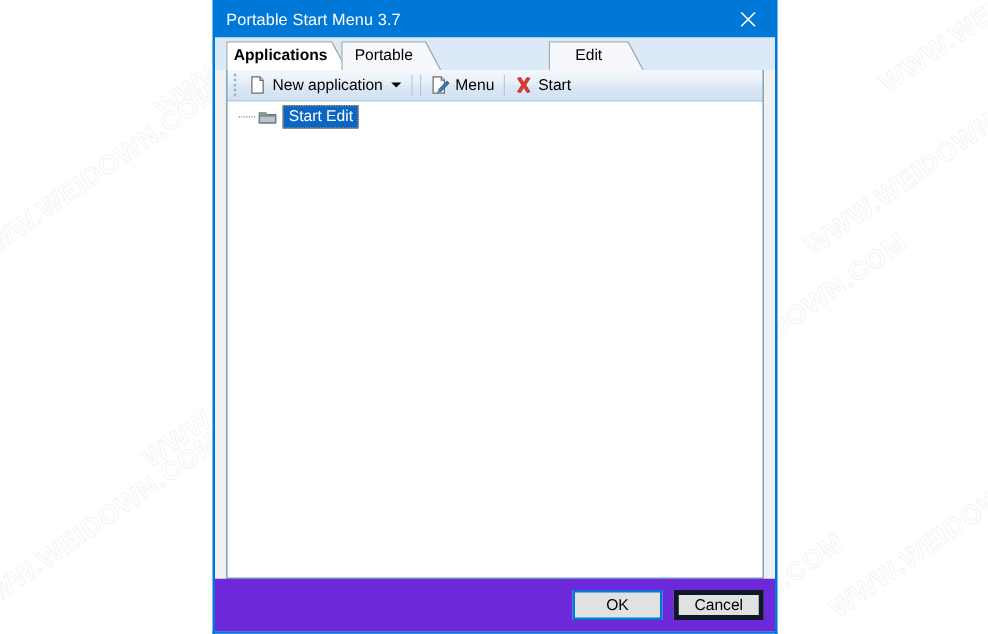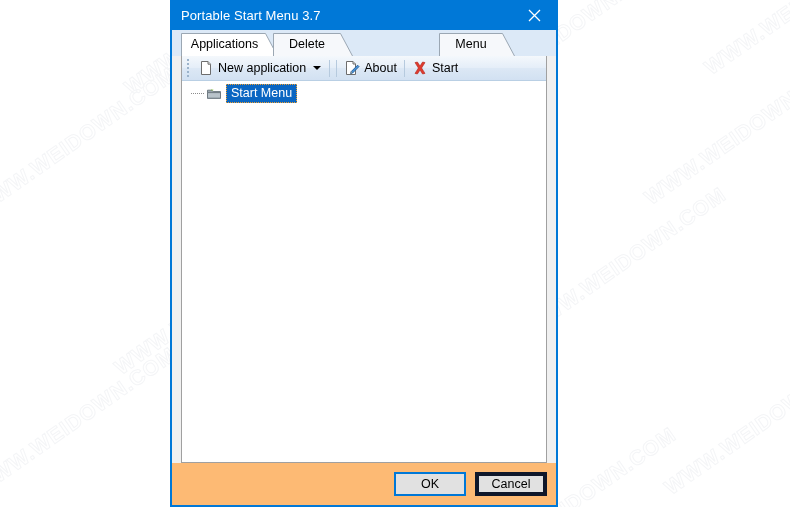--- a/index.html
+++ b/index.html
@@ -35,21 +35,21 @@
     transform: rotate(-35deg);
     transform-origin: left top;
     white-space: nowrap;
   }
 
   
   #app-window {
     position: absolute;
     left: 170px;
     top: 0px;
-    width: 388px;
+    width: 452px;
     height: 507px;
     z-index: 5;
     border-left: 2px solid #0078d7;
     border-right: 2px solid #0078d7;
     border-bottom: 2px solid #0078d7;
     box-sizing: border-box;
     background: #f0f0f0;
     display: flex;
     flex-direction: column;
   }
@@ -106,21 +106,21 @@
     left: 0; top: 0;
     width: 100%; height: 23px;
     line-height: 23px;
     text-align: center;
     font-size: 12.5px;
     color: #000000;
     padding-right: 12px;
     box-sizing: border-box;
     white-space: nowrap;
   }
-  .tab.active .tab-label { font-weight: normal; padding-right: 10px; }
+  .tab.active .tab-label { font-weight: bold; padding-right: 10px; }
 
   
   #tab-content {
     flex: 1 1 auto;
     margin: 0 9px 0 9px;
     background: #0ea5e9;
     border: 1px solid #a0a0a0;
     border-top: none;
     display: flex;
     flex-direction: column;
@@ -216,21 +216,21 @@
     background: #0a66c2;
     border: 1px dotted #f0a030;
     padding: 1px 4px 1px 4px;
     white-space: nowrap;
   }
 
   
   #footer {
     flex: 0 0 auto;
     height: 42px;
-    background: #fdba74;
+    background: #6d28d9;
     display: flex;
     align-items: center;
     justify-content: flex-end;
     padding-right: 9px;
     gap: 9px;
   }
   .dlg-button {
     width: 72px;
     height: 24px;
     font-size: 12.5px;
@@ -283,29 +283,29 @@
       <svg class="tab-shape" viewBox="0 0 97 23" preserveAspectRatio="none">
         <path d="M0.5,23 L0.5,0.5 L84.5,0.5 L96.5,23" fill="#ffffff" stroke="#9ba7b3" stroke-width="1"></path>
       </svg>
       <span class="tab-label">Applications</span>
     </div>
 
     <div class="tab" style="left:101px; width:80px;">
       <svg class="tab-shape" viewBox="0 0 80 23" preserveAspectRatio="none">
         <path d="M0.5,23 L0.5,0.5 L67.5,0.5 L79.5,23" fill="#f6f8fb" stroke="#9ba7b3" stroke-width="1"></path>
       </svg>
-      <span class="tab-label">Delete</span>
+      <span class="tab-label">Portable</span>
     </div>
 
 
     <div class="tab" style="left:267px; width:76px;">
       <svg class="tab-shape" viewBox="0 0 76 23" preserveAspectRatio="none">
         <path d="M0.5,23 L0.5,0.5 L63.5,0.5 L75.5,23" fill="#f6f8fb" stroke="#9ba7b3" stroke-width="1"></path>
       </svg>
-      <span class="tab-label">Menu</span>
+      <span class="tab-label">Edit</span>
     </div>
 
   </div>
 
   <div id="tab-content">
 
     <div id="toolbar">
 
       <div class="toolbar-grip">
         <i></i>
@@ -329,21 +329,21 @@
 
       <div class="tb-sep"></div>
 
       <div class="tb-button">
         <svg class="tb-icon" viewBox="0 0 16 16">
           <path d="M2.5,1.5 L9,1.5 L11.5,4 L11.5,14.5 L2.5,14.5 Z" fill="#ffffff" stroke="#6d6d6d" stroke-width="1"></path>
           <path d="M9,1.5 L9,4 L11.5,4" fill="#e3e3e3" stroke="#6d6d6d" stroke-width="1"></path>
           <path d="M13.6,5.2 L15.0,6.6 L8.6,13.0 L6.6,13.6 L7.2,11.6 Z" fill="#4a93d9" stroke="#1f5b96" stroke-width="0.9"></path>
           <path d="M6.6,13.6 L7.2,11.6 L8.0,12.4 Z" fill="#d8d8d8" stroke="#7d7d7d" stroke-width="0.6"></path>
         </svg>
-        <span class="tb-label">About</span>
+        <span class="tb-label">Menu</span>
       </div>
 
       <div class="tb-sep"></div>
 
       <div class="tb-button">
         <svg class="tb-icon" viewBox="0 0 16 16">
           <path d="M3,2.6 L5.4,2.0 L8,6.0 L10.6,2.0 L13,2.6 L9.6,8 L13,13.4 L10.6,14.0 L8,10.0 L5.4,14.0 L3,13.4 L6.4,8 Z" fill="#df3b2f" stroke="#b42318" stroke-width="0.6" stroke-linejoin="round"></path>
         </svg>
         <span class="tb-label">Start</span>
       </div>
@@ -351,21 +351,21 @@
     </div>
 
     <div id="tree-view">
       <div class="tree-node">
         <span class="tree-connector"></span>
         <svg class="tree-folder-icon" viewBox="0 0 16 16">
           <path d="M1.5,4.2 L6.0,4.2 L7.2,5.6 L14.5,5.6 L14.5,12.2 L1.5,12.2 Z" fill="#9aa5ad" stroke="#6f7a82" stroke-width="1"></path>
           <path d="M1.5,6.6 L14.5,6.6 L14.5,12.2 L1.5,12.2 Z" fill="#b9c3ca" stroke="#6f7a82" stroke-width="1"></path>
           <path d="M5.0,3.6 L7.3,3.6 L7.3,4.3 L5.0,4.3 Z" fill="#86c232"></path>
         </svg>
-        <span class="tree-label">Start Menu</span>
+        <span class="tree-label">Start Edit</span>
       </div>
     </div>
 
   </div>
 
   <div id="footer">
     <div class="dlg-button default">
       <span>OK</span>
     </div>
     <div class="dlg-button">

